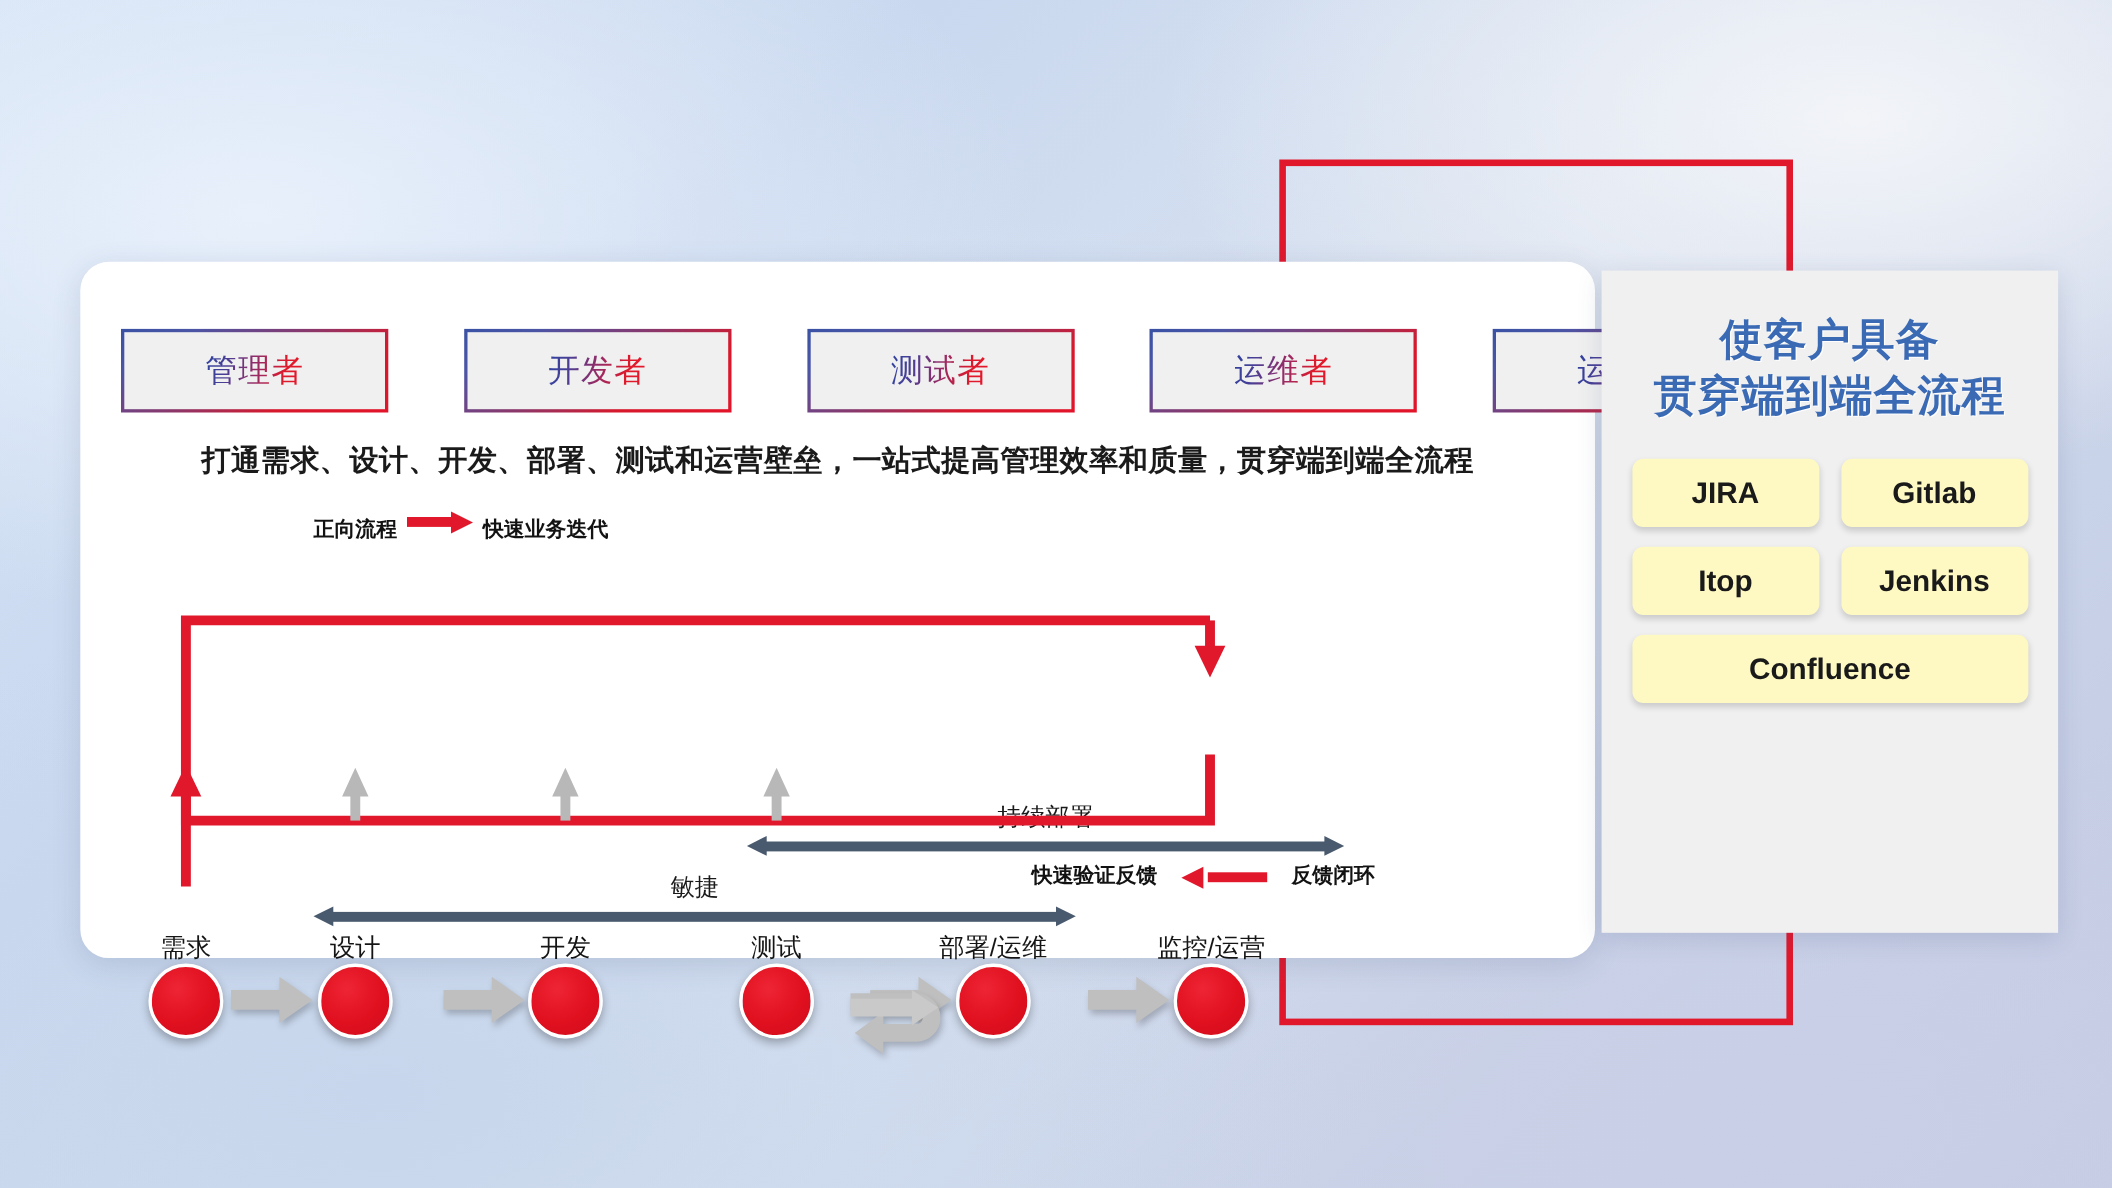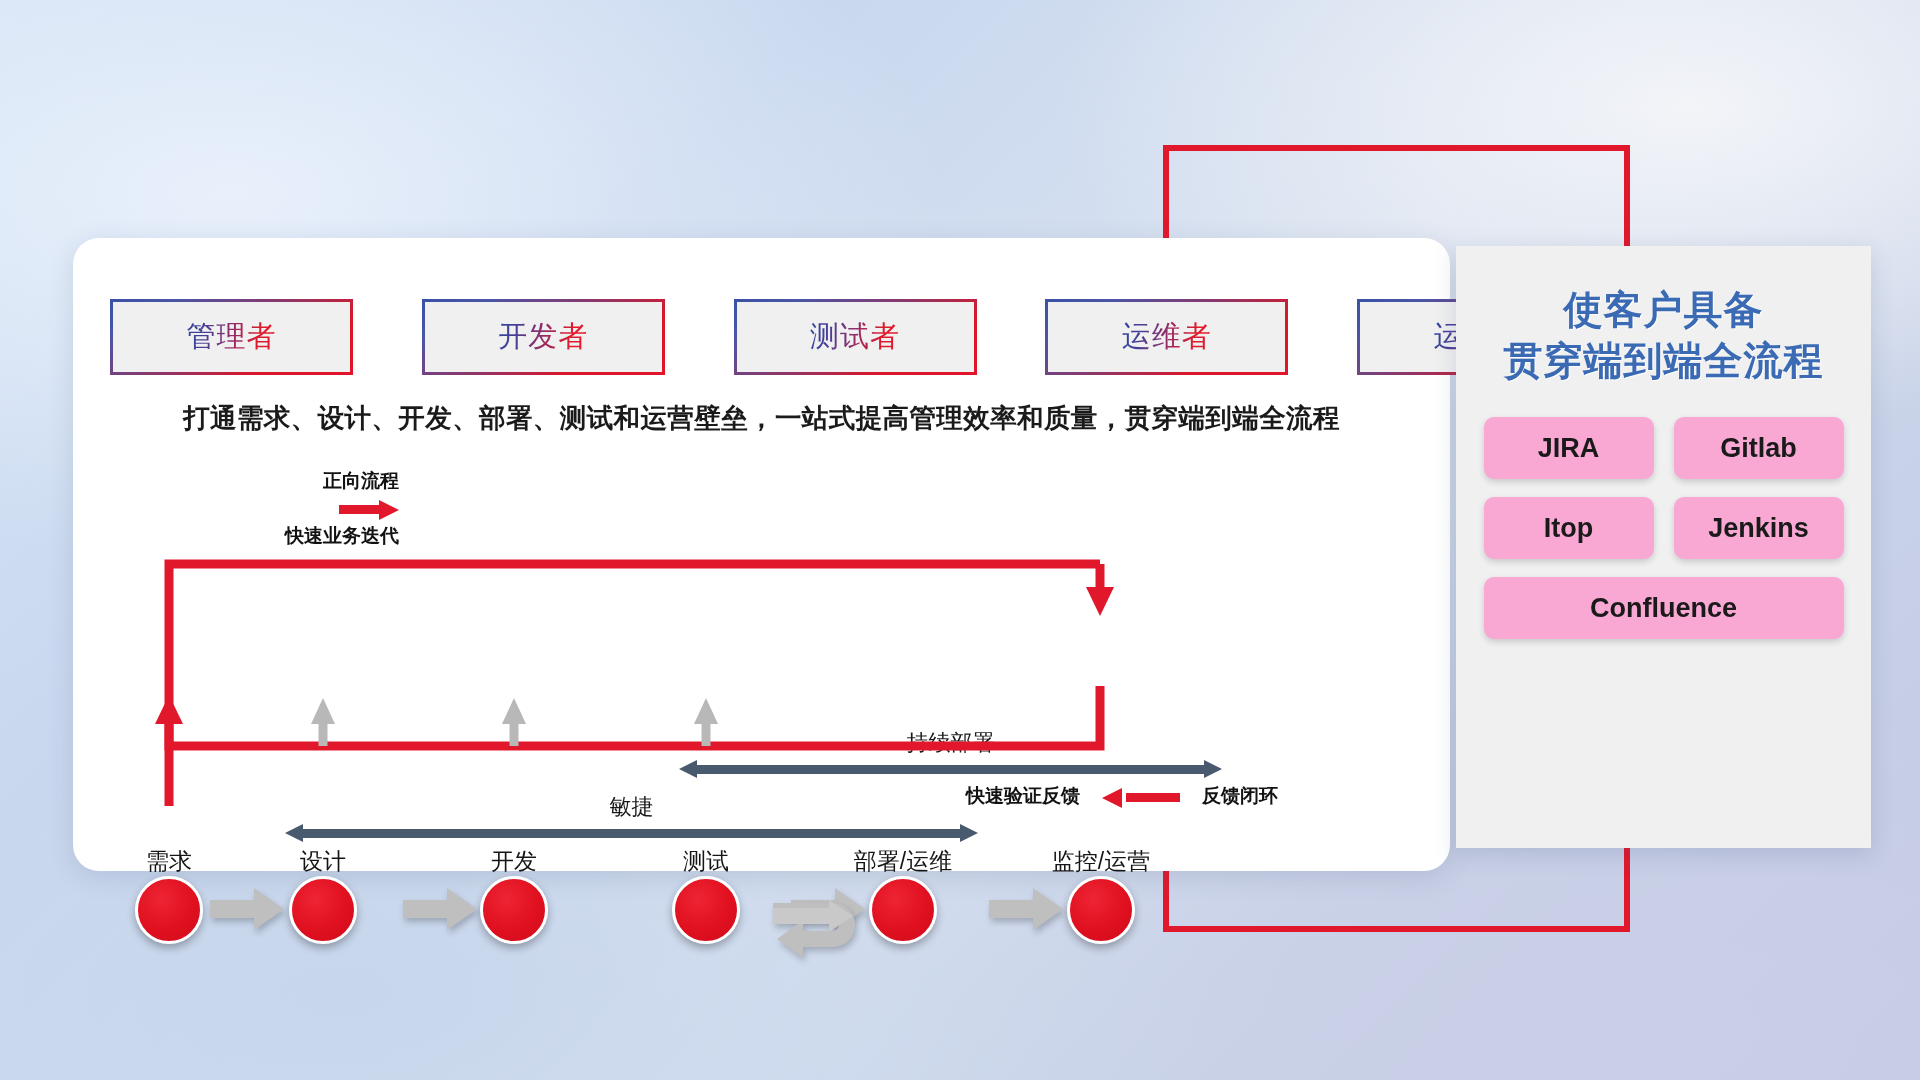--- a/index.html
+++ b/index.html
@@ -107,27 +107,26 @@
     letter-spacing: 0.4px;
     white-space: nowrap;
   }
 
   
   #legend-forward {
     position: absolute;
     left: 212px;
     top: 230px;
     display: flex;
-    align-items: flex-end;
+    align-items: flex-start;
     gap: 9px;
     font-size: 19px;
     font-weight: 700;
     color: #121212;
     white-space: nowrap;
-    flex-direction: column;
   }
   .legend-arrow-r {
     position: relative;
     width: 60px;
     height: 11px;
   }
   .legend-arrow-r .shaft {
     position: absolute;
     left: 0; top: 2px;
     width: 42px; height: 9px;
@@ -147,21 +146,20 @@
     position: absolute;
     left: 865px;
     top: 545px;
     display: flex;
     align-items: center;
     gap: 22px;
     font-size: 19px;
     font-weight: 700;
     color: #121212;
     white-space: nowrap;
-    margin-left: 28px;
   }
   .legend-arrow-l {
     position: relative;
     width: 78px;
     height: 11px;
   }
   .legend-arrow-l .shaft {
     position: absolute;
     right: 0; top: 2px;
     width: 54px; height: 9px;
@@ -291,21 +289,21 @@
   #panel-title .t2 { font-size: 39px; line-height: 1.35; display: block; }
 
   #tools-grid {
     margin: 30px auto 0;
     width: 360px;
     display: flex;
     flex-wrap: wrap;
     gap: 18px 20px;
   }
   .tool-chip {
-    background: #f9a8d4;
+    background: #fef9c3;
     border-radius: 10px;
     height: 62px;
     display: flex;
     align-items: center;
     justify-content: center;
     font-size: 27px;
     font-weight: 700;
     color: #1a1a1a;
     box-shadow: 0 3px 6px rgba(0,0,0,0.16);
   }

